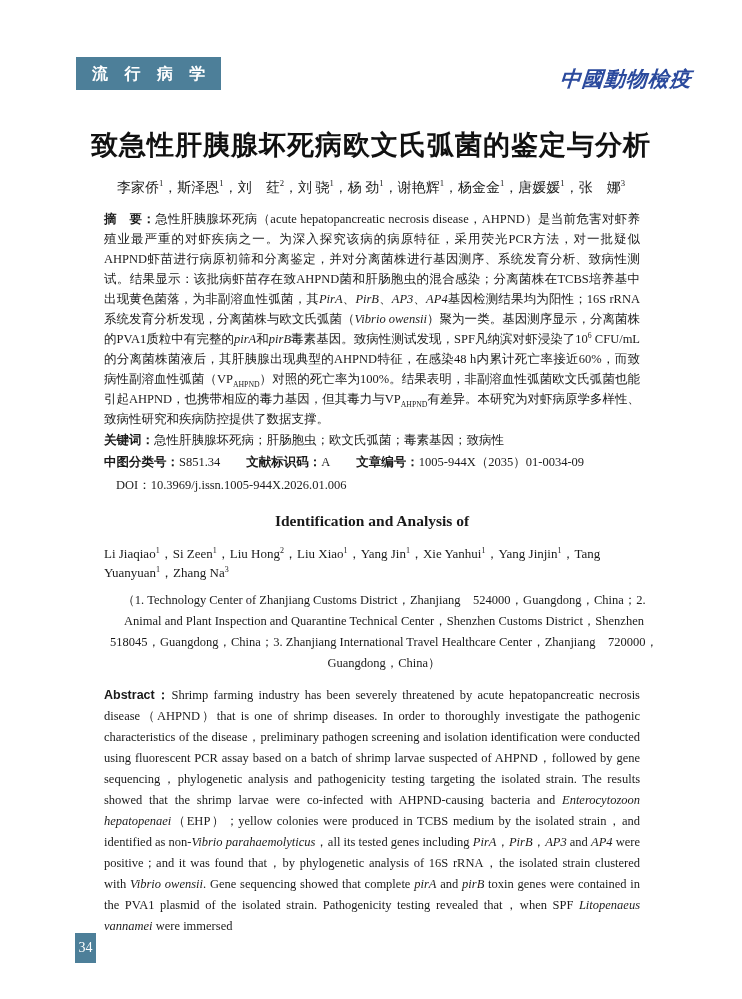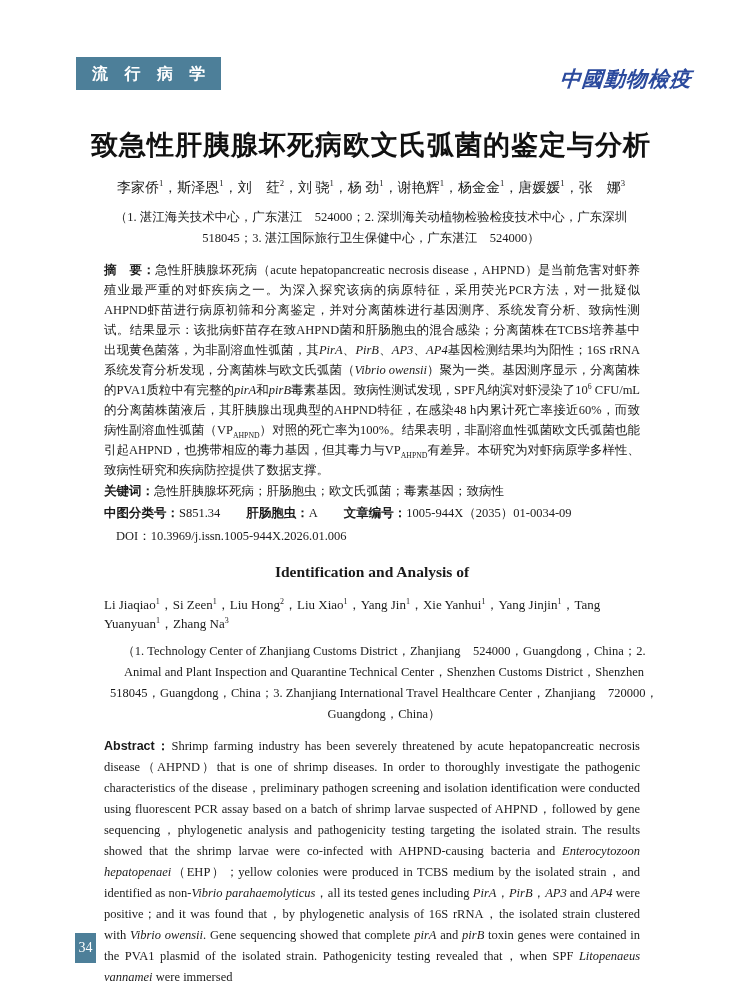--- a/index.html
+++ b/index.html
@@ -102,34 +102,33 @@
 
   <div class="header">
     <div class="badge" style="background: rgb(77, 127, 153);">流 行 病 学</div>
     <div class="logo" style="color: rgb(43, 74, 157);">中國動物檢疫</div>
   </div>
 
   <h1 class="title-cn" style="margin-bottom:12px;">致急性肝胰腺坏死病欧文氏弧菌的鉴定与分析</h1>
 
   <div class="authors-cn">李家侨<sup>1</sup>，斯泽恩<sup>1</sup>，刘　荭<sup>2</sup>，刘 骁<sup>1</sup>，杨 劲<sup>1</sup>，谢艳辉<sup>1</sup>，杨金金<sup>1</sup>，唐媛媛<sup>1</sup>，张　娜<sup>3</sup></div>
 
-  <div class="affil-cn">（1. 湛江海关技术中心，广东湛江　524000；2. 深圳海关动植物检验检疫技术中心，广东深圳　518045；3. 湛江国际旅行卫生保健中心，广东湛江　524000）</div>
 
   <div class="content">
 
     <div class="abstract-cn">
       <span class="label-b">摘　要：</span><span>急性肝胰腺坏死病（acute hepatopancreatic necrosis disease，AHPND）是当前危害对虾养殖业最严重的对虾疾病之一。为深入探究该病的病原特征，采用荧光PCR方法，对一批疑似AHPND虾苗进行病原初筛和分离鉴定，并对分离菌株进行基因测序、系统发育分析、致病性测试。结果显示：该批病虾苗存在致AHPND菌和肝肠胞虫的混合感染；分离菌株在TCBS培养基中出现黄色菌落，为非副溶血性弧菌，其<i>PirA</i>、<i>PirB</i>、<i>AP3</i>、<i>AP4</i>基因检测结果均为阳性；16S rRNA系统发育分析发现，分离菌株与欧文氏弧菌（<i>Vibrio owensii</i>）聚为一类。基因测序显示，分离菌株的PVA1质粒中有完整的<i>pirA</i>和<i>pirB</i>毒素基因。致病性测试发现，SPF凡纳滨对虾浸染了10<sup>6</sup> CFU/mL的分离菌株菌液后，其肝胰腺出现典型的AHPND特征，在感染48 h内累计死亡率接近60%，而致病性副溶血性弧菌（VP<sub>AHPND</sub>）对照的死亡率为100%。结果表明，非副溶血性弧菌欧文氏弧菌也能引起AHPND，也携带相应的毒力基因，但其毒力与VP<sub>AHPND</sub>有差异。本研究为对虾病原学多样性、致病性研究和疾病防控提供了数据支撑。</span>
     </div>
 
     <div class="kw-line">
       <span class="label-b">关键词：</span><span>急性肝胰腺坏死病；肝肠胞虫；欧文氏弧菌；毒素基因；致病性</span>
     </div>
 
     <div class="clc-line">
-      <span class="label-b">中图分类号：</span><span>S851.34</span><span class="clc-gap"></span><span class="label-b">肝肠胞虫：</span><span>A</span><span class="clc-gap"></span><span class="label-b">文章编号：</span><span>1005-944X（2035）01-0034-09</span>
+      <span class="label-b">中图分类号：</span><span>S851.34</span><span class="clc-gap"></span><span class="label-b">文献标识码：</span><span>A</span><span class="clc-gap"></span><span class="label-b">文章编号：</span><span>1005-944X（2035）01-0034-09</span>
     </div>
 
     <div class="doi-line">DOI：10.3969/j.issn.1005-944X.2026.01.006</div>
 
     <div class="title-en">
       <div>Identification and Analysis of</div>
     </div>
 
     <div class="authors-en">Li Jiaqiao<sup>1</sup>，Si Zeen<sup>1</sup>，Liu Hong<sup>2</sup>，Liu Xiao<sup>1</sup>，Yang Jin<sup>1</sup>，Xie Yanhui<sup>1</sup>，Yang Jinjin<sup>1</sup>，Tang Yuanyuan<sup>1</sup>，Zhang Na<sup>3</sup></div>
 

